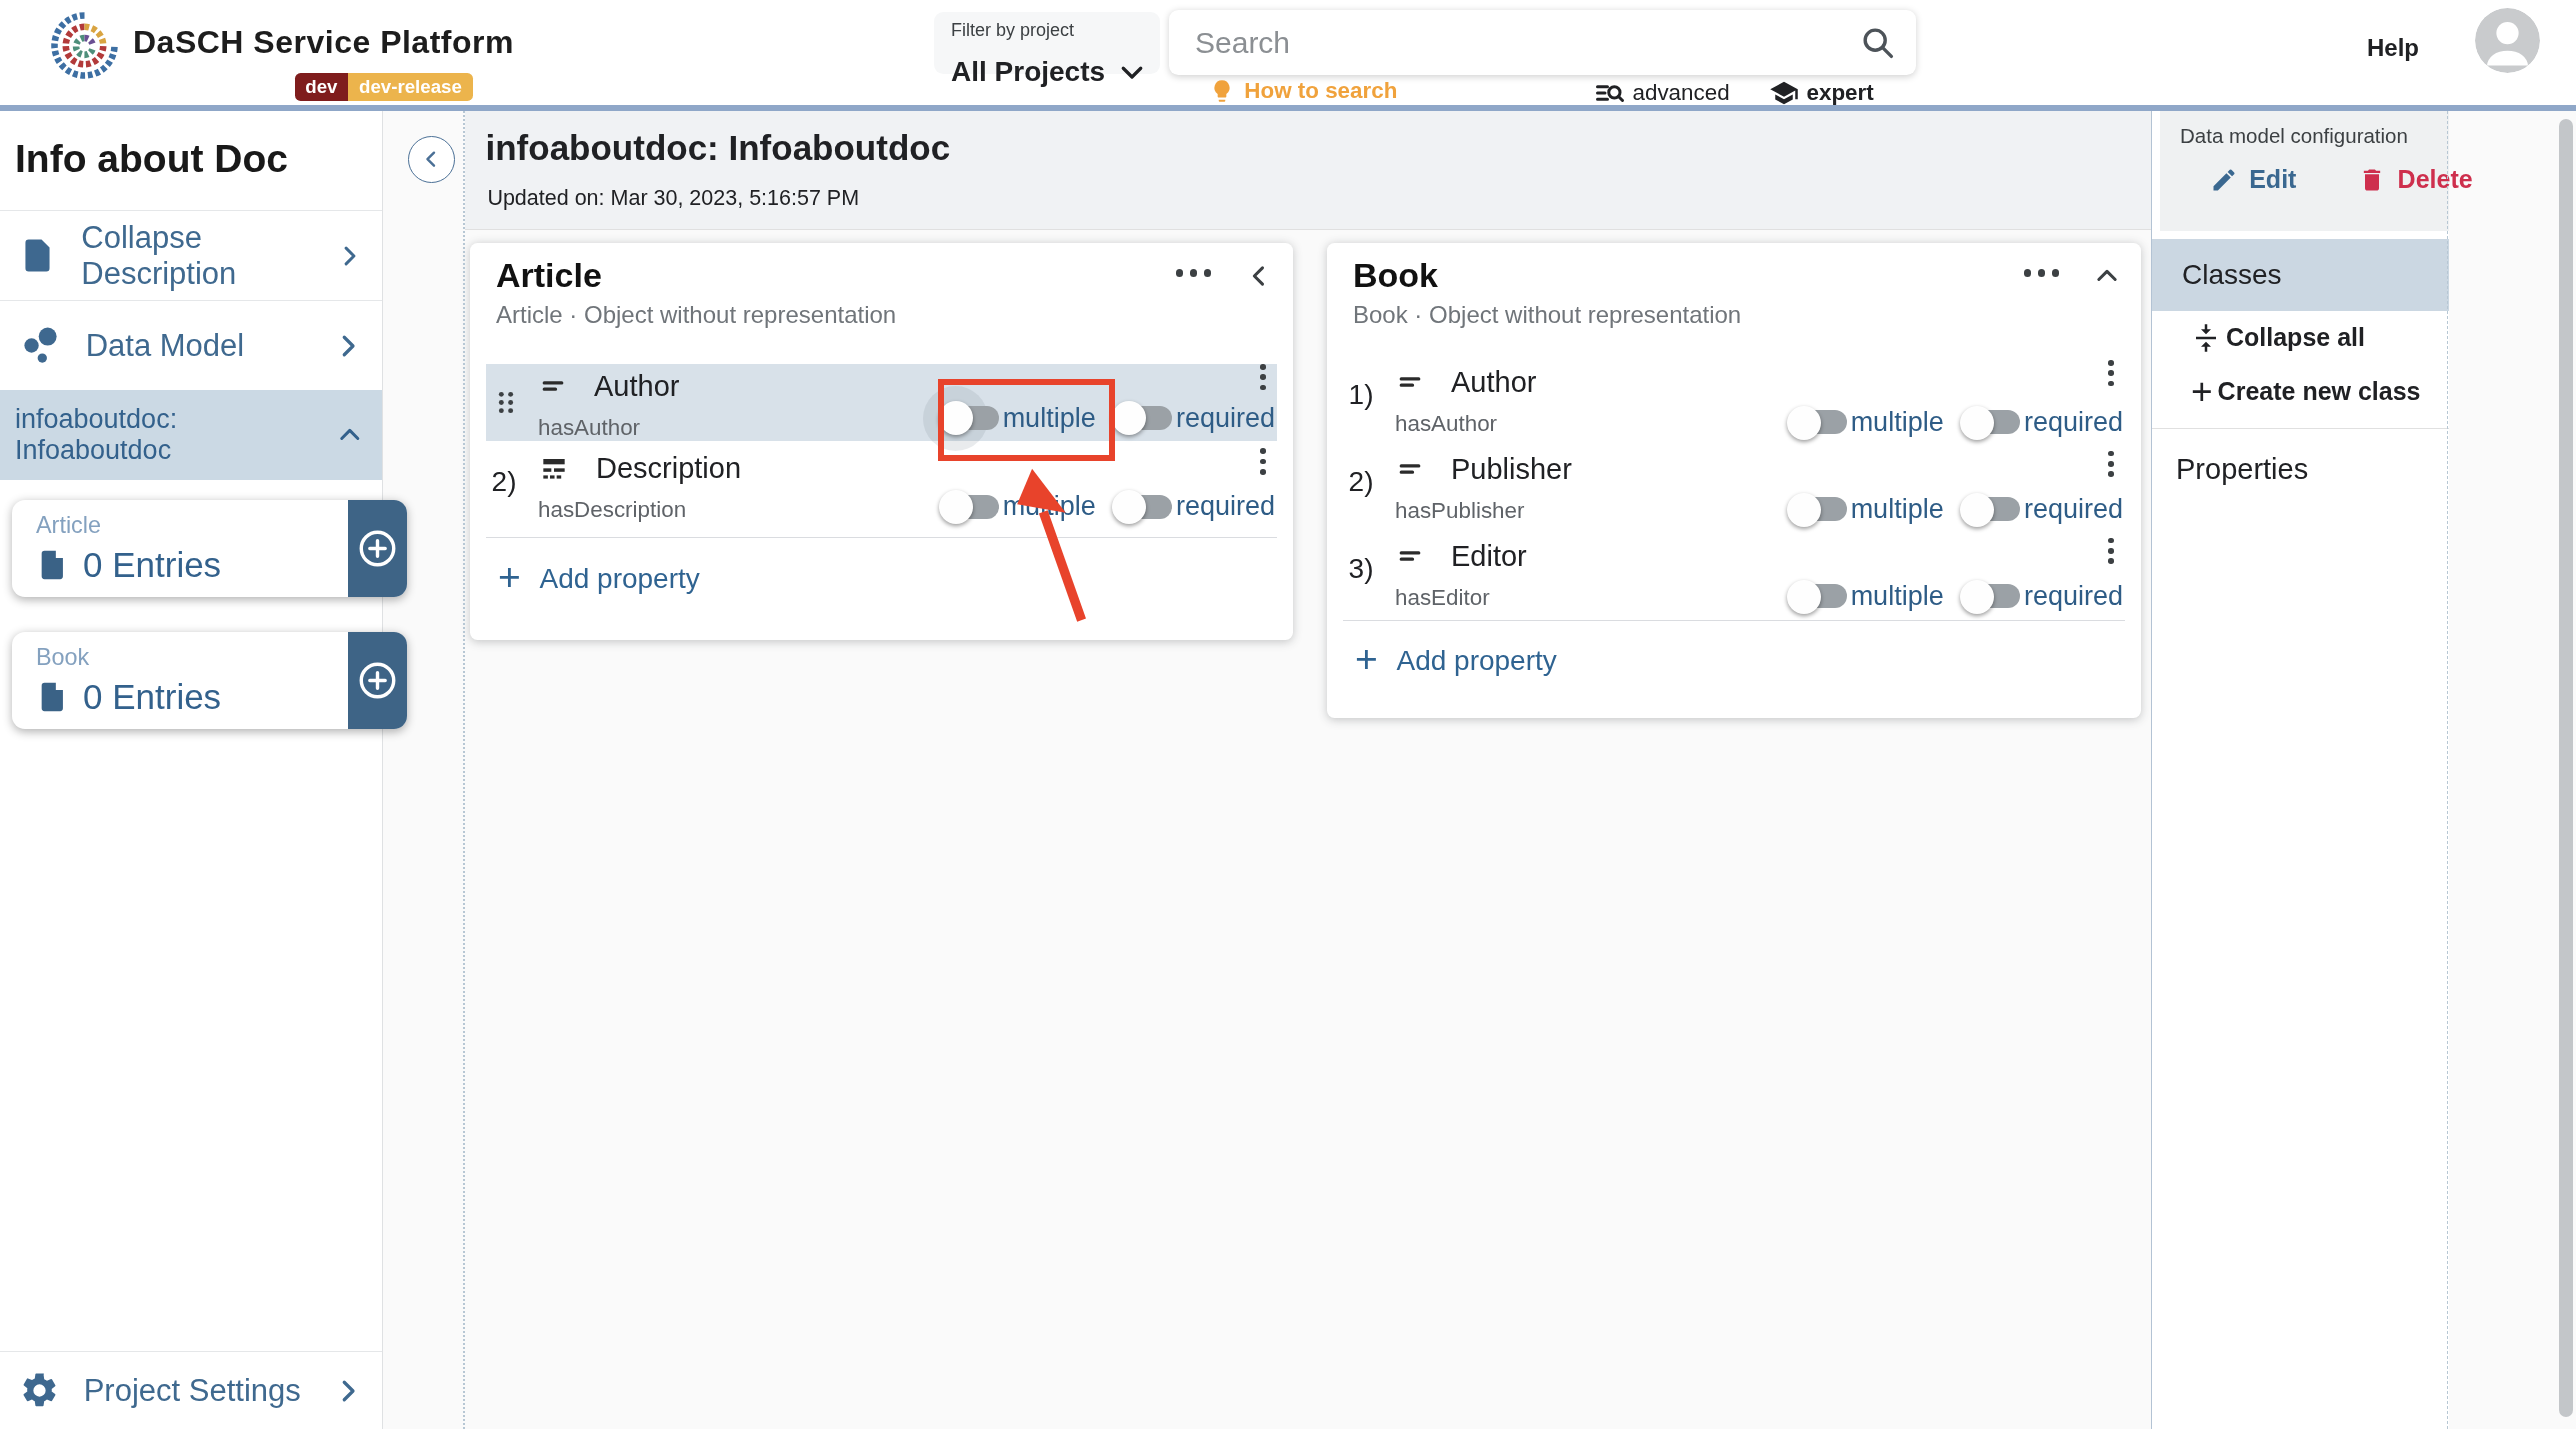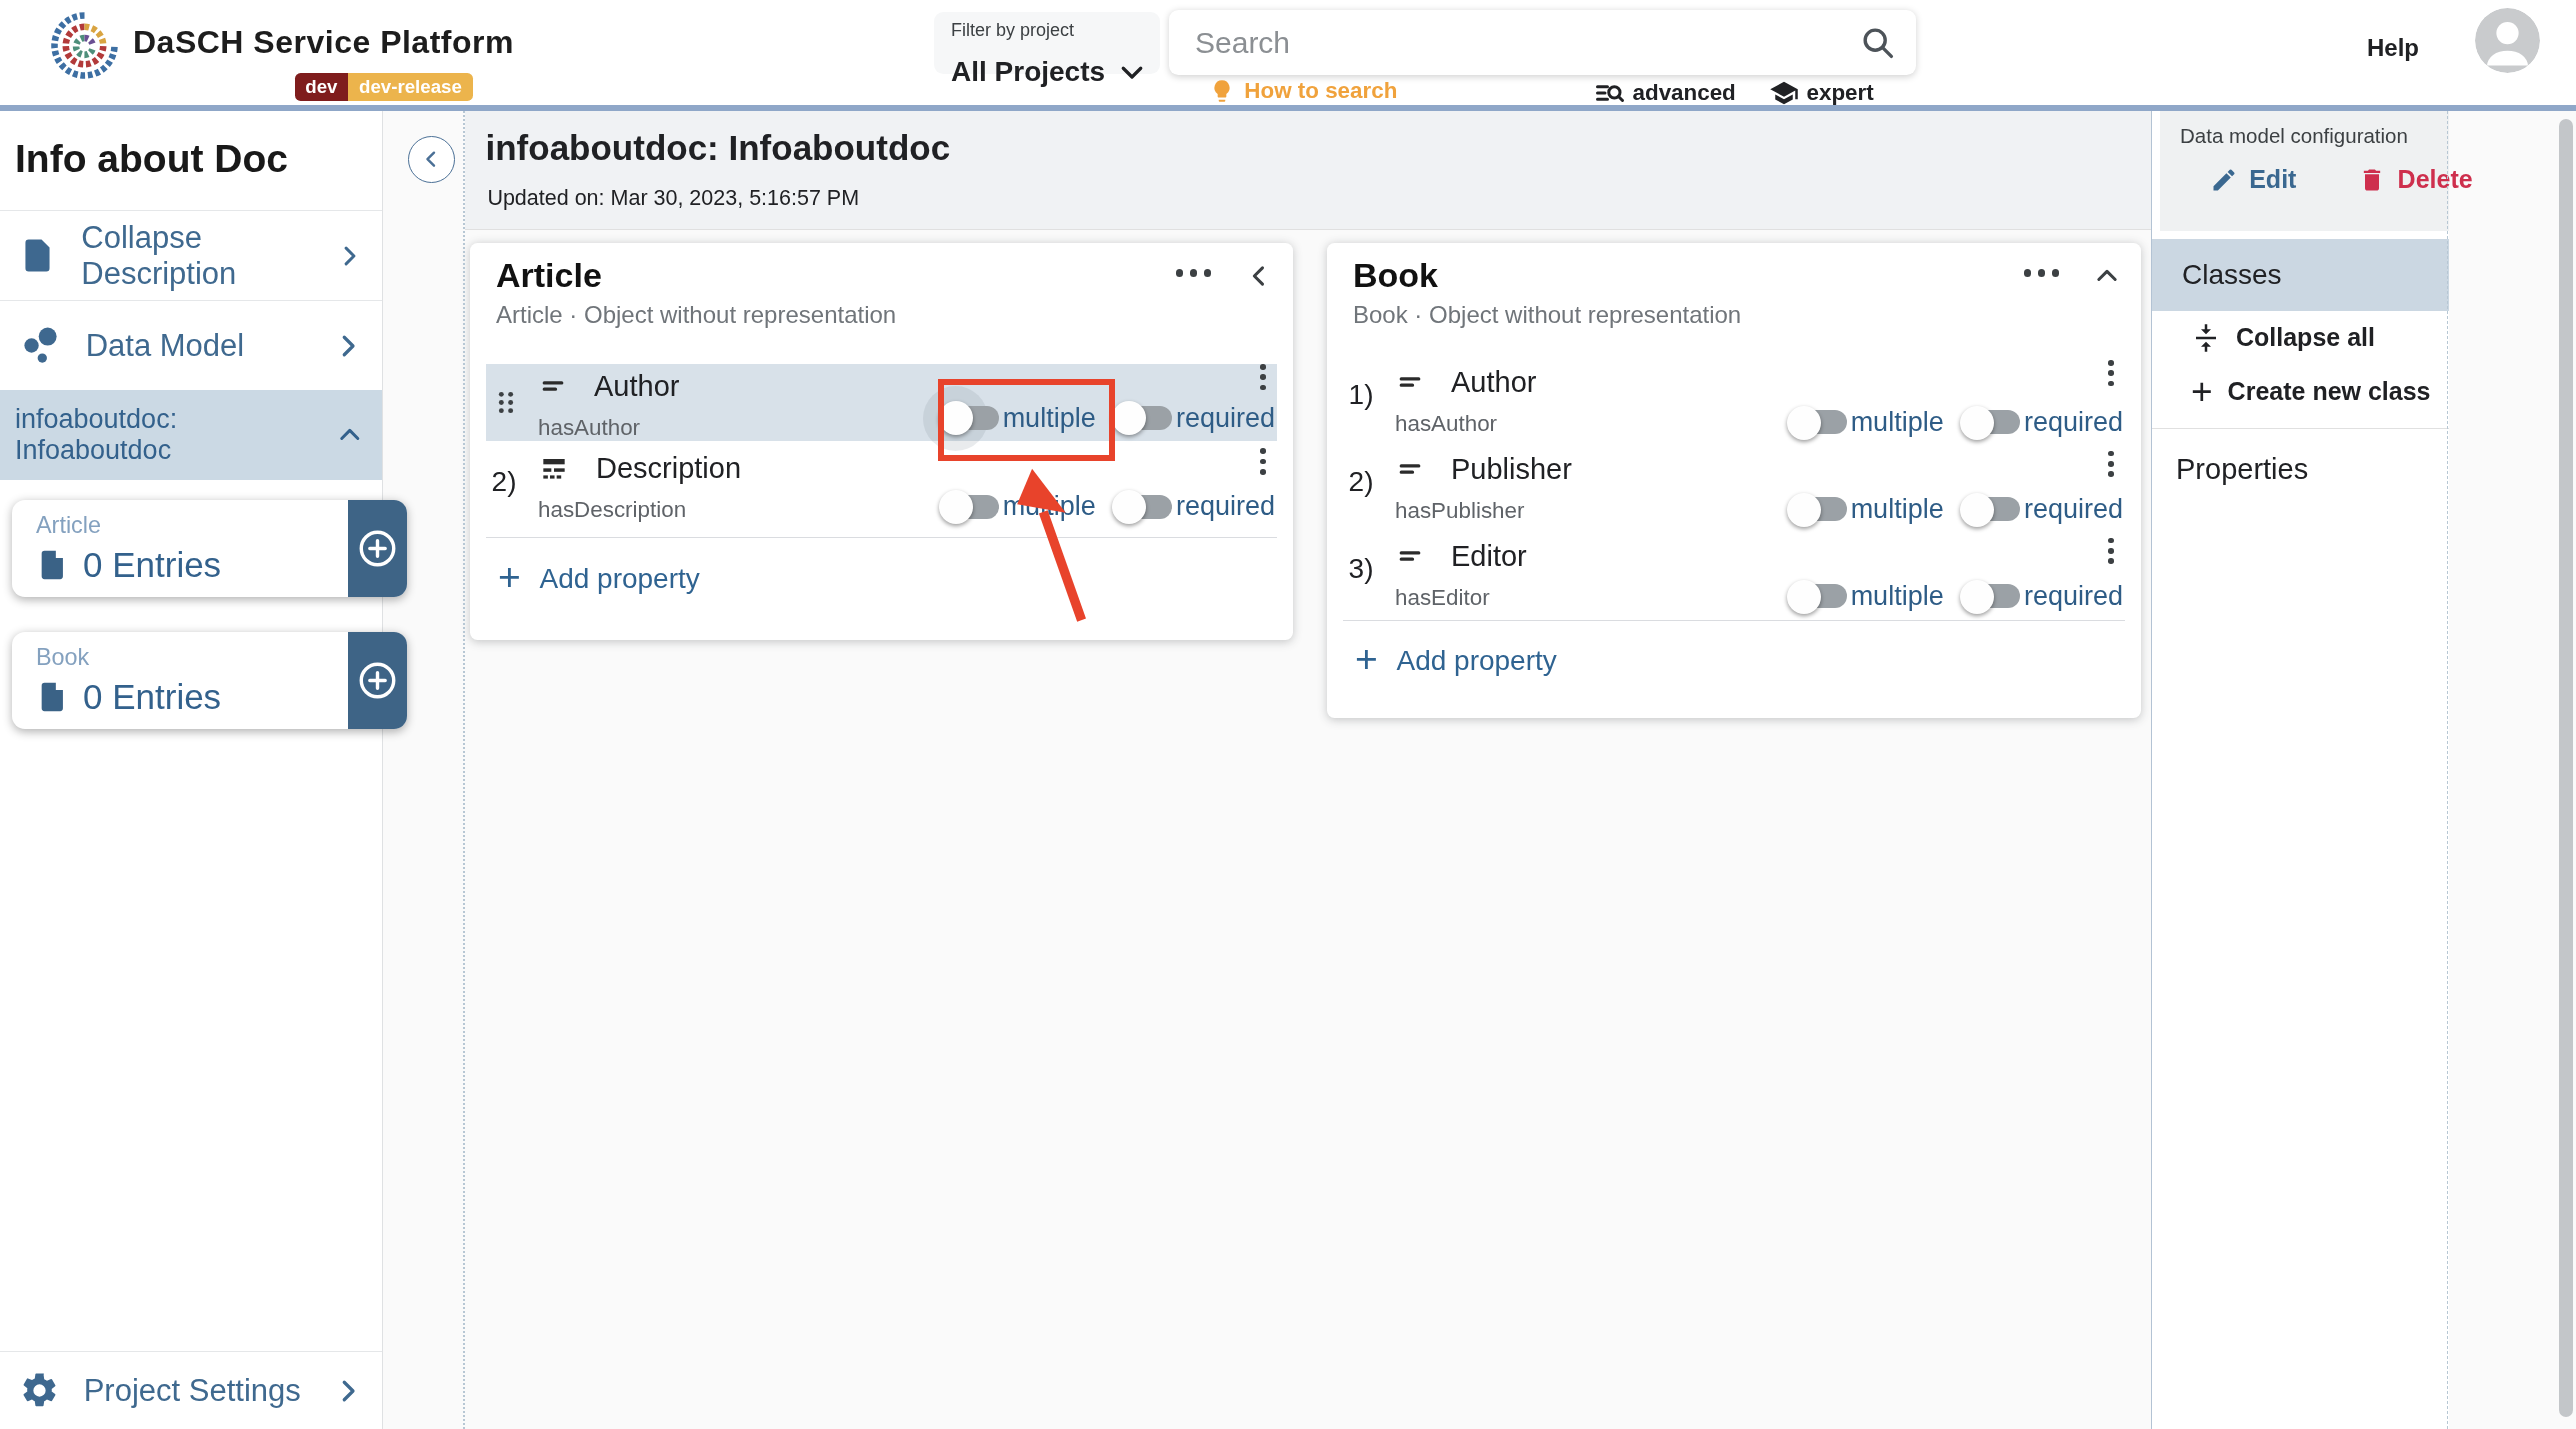--- a/index.html
+++ b/index.html
@@ -23,21 +23,21 @@
   .filter-value-row { display:flex; align-items:center; justify-content:space-between; margin-top:15px; }
   .filter-value { font-size:28px; font-weight:bold; color:#202124; }
   .search-box { position:absolute; left:1169px; top:10.3px; width:747px; height:65px; background:#fff; border-radius:9.3px;
                 box-shadow:0 1.9px 7.5px rgba(0,0,0,.18); display:flex; align-items:center; }
   .search-box input { flex:1; border:none; outline:none; background:transparent; font-size:30px; padding-left:26px;
                       font-family:inherit; color:#202124; }
   .search-box input::placeholder { color:#8b8f93; }
   .mag { margin-right:20.5px; color:#4d5359; }
   .search-links { position:absolute; left:0; top:78px; width:100%; height:28px; font-size:22.4px; }
   .howto { position:absolute; left:1209px; top:0; display:flex; align-items:center; gap:9.3px; color:#F0A23C; font-weight:bold; cursor:pointer; }
-  .adv { position:absolute; left:1595px; top:0; display:flex; align-items:center; gap:7.5px; color:#202124; font-weight:bold; cursor:pointer; }
+  .adv { position:absolute; left:1595px; top:0; display:flex; align-items:center; gap:7.5px; color:#202124; font-weight:normal; cursor:pointer; }
   .exp { position:absolute; left:1769px; top:0; display:flex; align-items:center; gap:7.5px; color:#202124; font-weight:bold; cursor:pointer; }
   .help { position:absolute; left:2367px; top:34px; font-size:24px; font-weight:bold; color:#202124; cursor:pointer; }
   .avatar { position:absolute; left:2475px; top:7.5px; width:65px; height:65px; border-radius:50%; overflow:hidden; cursor:pointer; }
 
   
   .sidebar { position:absolute; left:0; top:111px; width:383px; height:1318px; background:#fff; border-right:0.9px solid #DFE1E3; z-index:3; }
   .sb-title { position:absolute; left:15px; top:26px; font-size:39px; font-weight:bold; color:#191919; }
   .collapse-btn { position:absolute; left:408px; top:136px; width:47px; height:47px; border-radius:50%; background:#fff;
                   border:1.9px solid #4B7096; color:#4B7096; display:flex; align-items:center; justify-content:center; z-index:6; cursor:pointer; }
   .sb-nav { position:absolute; left:0; top:99px; width:100%; }
@@ -99,21 +99,21 @@
 
   
   .config { position:absolute; left:2151px; top:111px; width:298px; height:1318px; background:#fff; border-left:1.9px solid #B3C3D4; }
   .cfg-box { margin-left:7.5px; height:120px; background:#EFF1F2; padding:13px 0 0 20.5px; }
   .cfg-label { font-size:20.5px; color:#3c4043; }
   .cfg-btns { display:flex; align-items:center; margin-top:17px; }
   .btn-edit { display:flex; align-items:center; gap:11.2px; margin-left:30px; color:#3A6890; font-size:25px; font-weight:bold; cursor:pointer; }
   .btn-del  { display:flex; align-items:center; gap:11.2px; margin-left:62px; color:#CE2F4D; font-size:25px; font-weight:bold; cursor:pointer; }
   .classes-bar { margin-top:7.5px; height:72px; background:#CBD7E2; display:flex; align-items:center; padding-left:30px;
                  font-size:28px; color:#202124; }
-  .cfg-row { height:54px; display:flex; align-items:center; padding-left:39px; gap:15px; font-size:25px; font-weight:bold; color:#202124; cursor:pointer; }
+  .cfg-row { height:54px; display:flex; align-items:center; padding-left:39px; gap:5px; font-size:25px; font-weight:bold; color:#202124; cursor:pointer; }
   .cfg-row:first-of-type { margin-top:9.3px; }
   .cfg-div { border-top:0.9px solid #E0E0E0; margin-top:9.3px; }
   .cfg-props { margin:24px 0 0 24px; font-size:29px; color:#202124; }
   .dashedline { position:absolute; left:2447px; top:111px; height:1318px; width:0; border-left:1.9px dashed #B7C7D4; }
   .scroll-thumb { position:absolute; left:2559px; top:119px; width:14px; height:1298px; background:#C3C6C9; border-radius:7.5px; }
 
   
   .anno-box { position:absolute; left:938px; top:379px; width:177px; height:82px; border:6.5px solid #E8432B; z-index:50; pointer-events:none; }
   .anno-arrow { position:absolute; left:0; top:0; z-index:50; pointer-events:none; }
 </style>

